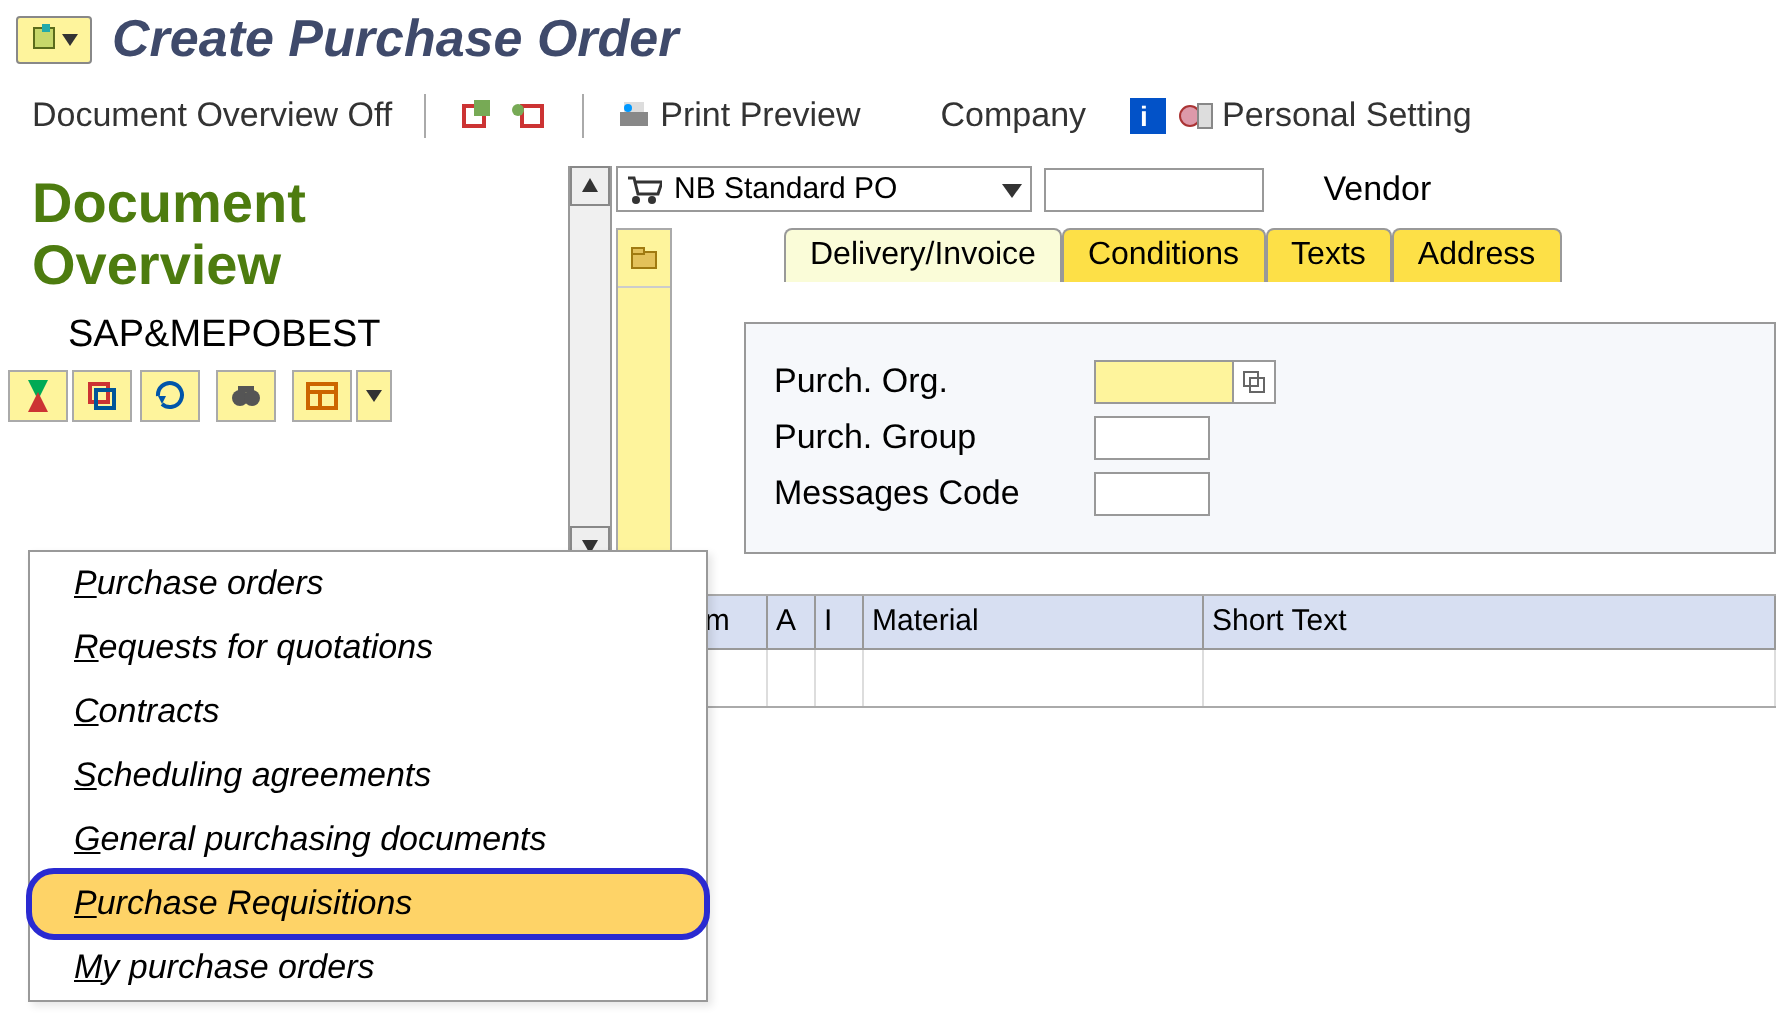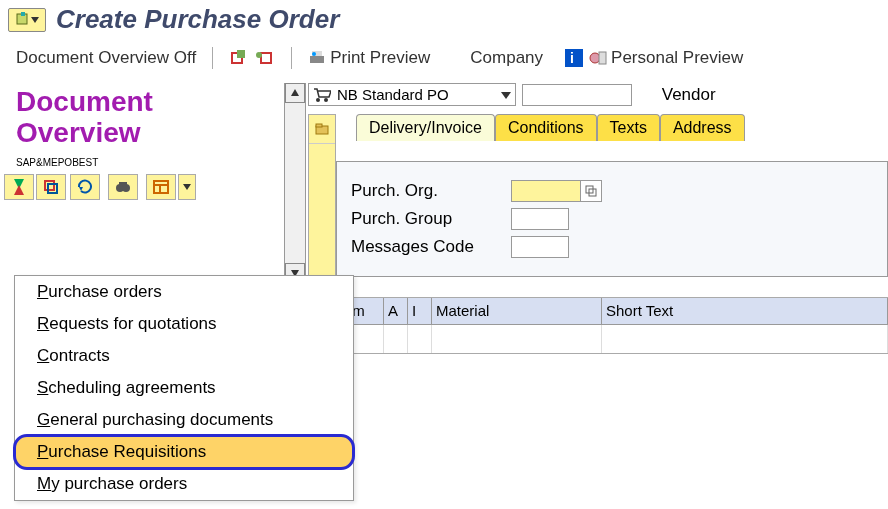--- a/index.html
+++ b/index.html
@@ -54,28 +54,28 @@
     display: flex;
     height: calc(100% - 85px);
   }
   .left {
     width: 280px;
     position: relative;
   }
   .doc-over-title {
     font-size: 28px;
     font-weight: bold;
-    color: #a21caf;
+    color: #4d7c0f;
     padding: 10px 16px 2px 16px;
     line-height: 1.1;
   }
   .variant-name {
-    padding: 6px 16px 0 16px;
+    padding: 6px 16px 0 34px;
     color: #000;
-    font-size: 10px;
+    font-size: 19px;
   }
   .icon-toolbar {
     display: flex;
     align-items: center;
     padding: 6px 4px 6px 4px;
     gap: 0;
   }
   .ibtn {
     width: 30px;
     height: 26px;
@@ -115,20 +115,21 @@
     width: 340px;
     background: #fff;
     border: 1px solid #999;
     box-shadow: 2px 2px 4px rgba(0,0,0,.1);
   }
   .dd-item {
     padding: 6px 22px;
     font-size: 17px;
     cursor: pointer;
     white-space: nowrap;
+    font-style: italic;
   }
   .dd-item.highlight {
     background: #fed367;
   }
   .dd-item.ring {
     outline: 3px solid #2a2ad1;
     outline-offset: -1px;
     border-radius: 12px;
   }
   .right {
@@ -163,20 +164,21 @@
   }
   .fold-box .slot { height: 29px; display:flex;align-items:center;justify-content:center;border-bottom:1px solid #ccc;}
   .tabbar {
     display: flex;
     align-items: flex-end;
     background: transparent;
     margin-left: 0;
   }
   .left-colblock {
     display:flex;
+    gap:36px;
   }
   .tab {
     padding: 4px 12px;
     border: 1px solid #999;
     background: #fde047;
     margin-right: 0;
     font-size: 16px;
     cursor: pointer;
     border-bottom: none;
     border-top-left-radius: 4px;
@@ -279,21 +281,21 @@
     <svg width="18" height="18">
         <rect width="18" height="18" fill="#0252c8"></rect>
         <text x="5" y="14" fill="#fff" font-weight="bold" font-size="14">i</text>
       </svg>
   </span>
   <span class="tb-item">
     <svg width="18" height="16">
         <circle cx="6" cy="8" r="5" fill="#d9a" stroke="#a33"></circle>
         <rect x="10" y="2" width="7" height="12" fill="#ddd" stroke="#888"></rect>
       </svg>
-    <span>Personal Preview</span>
+    <span>Personal Setting</span>
   </span>
 </div>
 
 <div class="body">
 
   <div class="left">
     <div class="scroll-box">
       <div class="scroll-arrow up">
           <svg width="10" height="10">
             <polygon points="5,1 9,8 1,8" fill="#333"></polygon>

